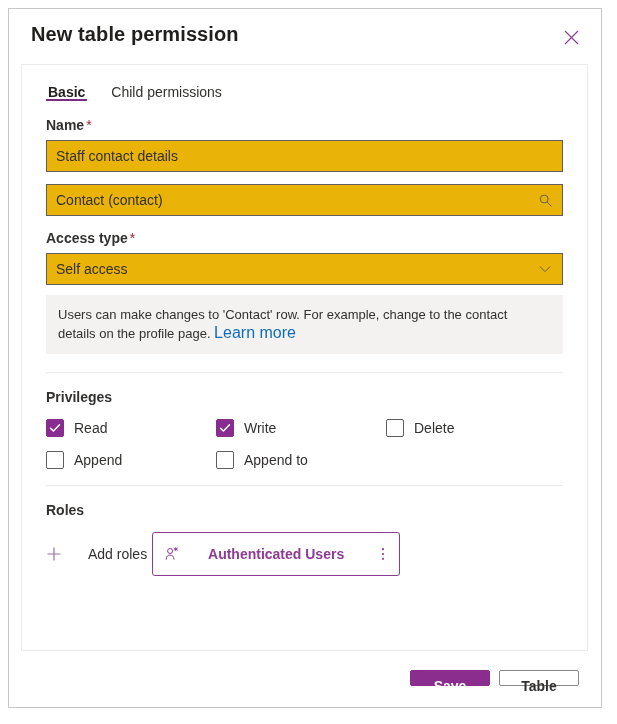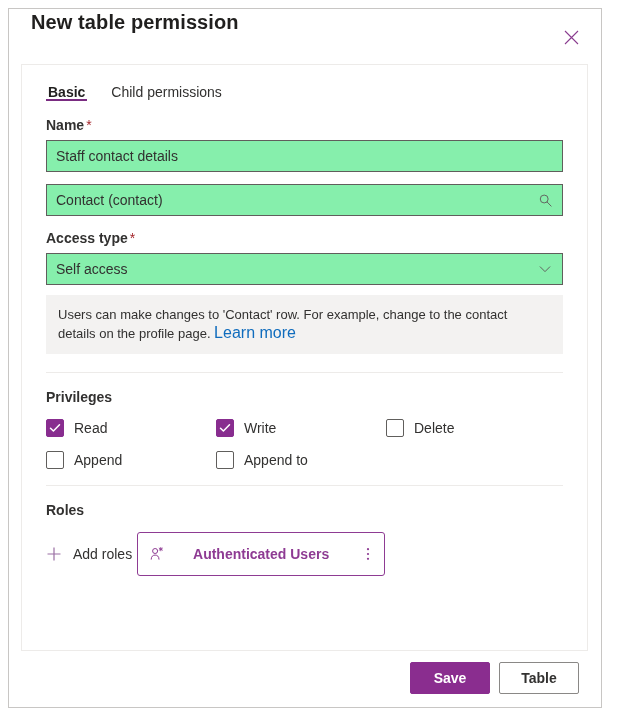--- a/index.html
+++ b/index.html
@@ -27,21 +27,21 @@
     background: #ffffff;
     border: 1px solid #c8c6c4;
     box-sizing: border-box;
   }
 
   .dialog-header {
     position: relative;
     height: 50px;
     padding: 0 22px;
     display: flex;
-    align-items: flex-start;
+    align-items: center;
   }
   .dialog-title {
     font-size: 20px;
     font-weight: 600;
     color: #201f1e;
     letter-spacing: 0.1px;
     line-height: 26px;
   }
   .close-btn {
     position: absolute;
@@ -123,21 +123,21 @@
   .req {
     color: #a4262c;
     font-weight: 400;
     padding-left: 2px;
   }
 
   .input-wrap {
     position: relative;
     height: 32px;
     border: 1px solid #605e5c;
-    background: #86efac;
+    background: #eab308;
     box-sizing: border-box;
     display: flex;
     align-items: center;
   }
   .input-wrap .txt {
     font-size: 14px;
     color: #323130;
     padding: 0 30px 0 9px;
     line-height: 30px;
     white-space: nowrap;
@@ -229,20 +229,21 @@
   
   .add-roles {
     display: inline-flex;
     align-items: center;
     cursor: pointer;
     margin: 2px 0 11px 0;
     background: none;
     border: none;
     padding: 0;
     font-family: inherit;
+    gap: 15px;
   }
   .add-roles .plus {
     width: 16px;
     height: 16px;
     display: flex;
     align-items: center;
     justify-content: center;
     margin-right: 11px;
   }
   .add-roles .plus svg { display: block; }
@@ -302,21 +303,21 @@
     right: 0;
     bottom: 0;
     height: 58px;
     display: flex;
     align-items: center;
     justify-content: flex-end;
     padding-right: 22px;
     box-sizing: border-box;
   }
   .btn {
-    height: 32px;
+    height: 16px;
     min-width: 80px;
     font-size: 14px;
     font-weight: 600;
     font-family: inherit;
     border-radius: 2px;
     cursor: pointer;
     padding: 0 16px;
     box-sizing: border-box;
     line-height: 30px;
   }

